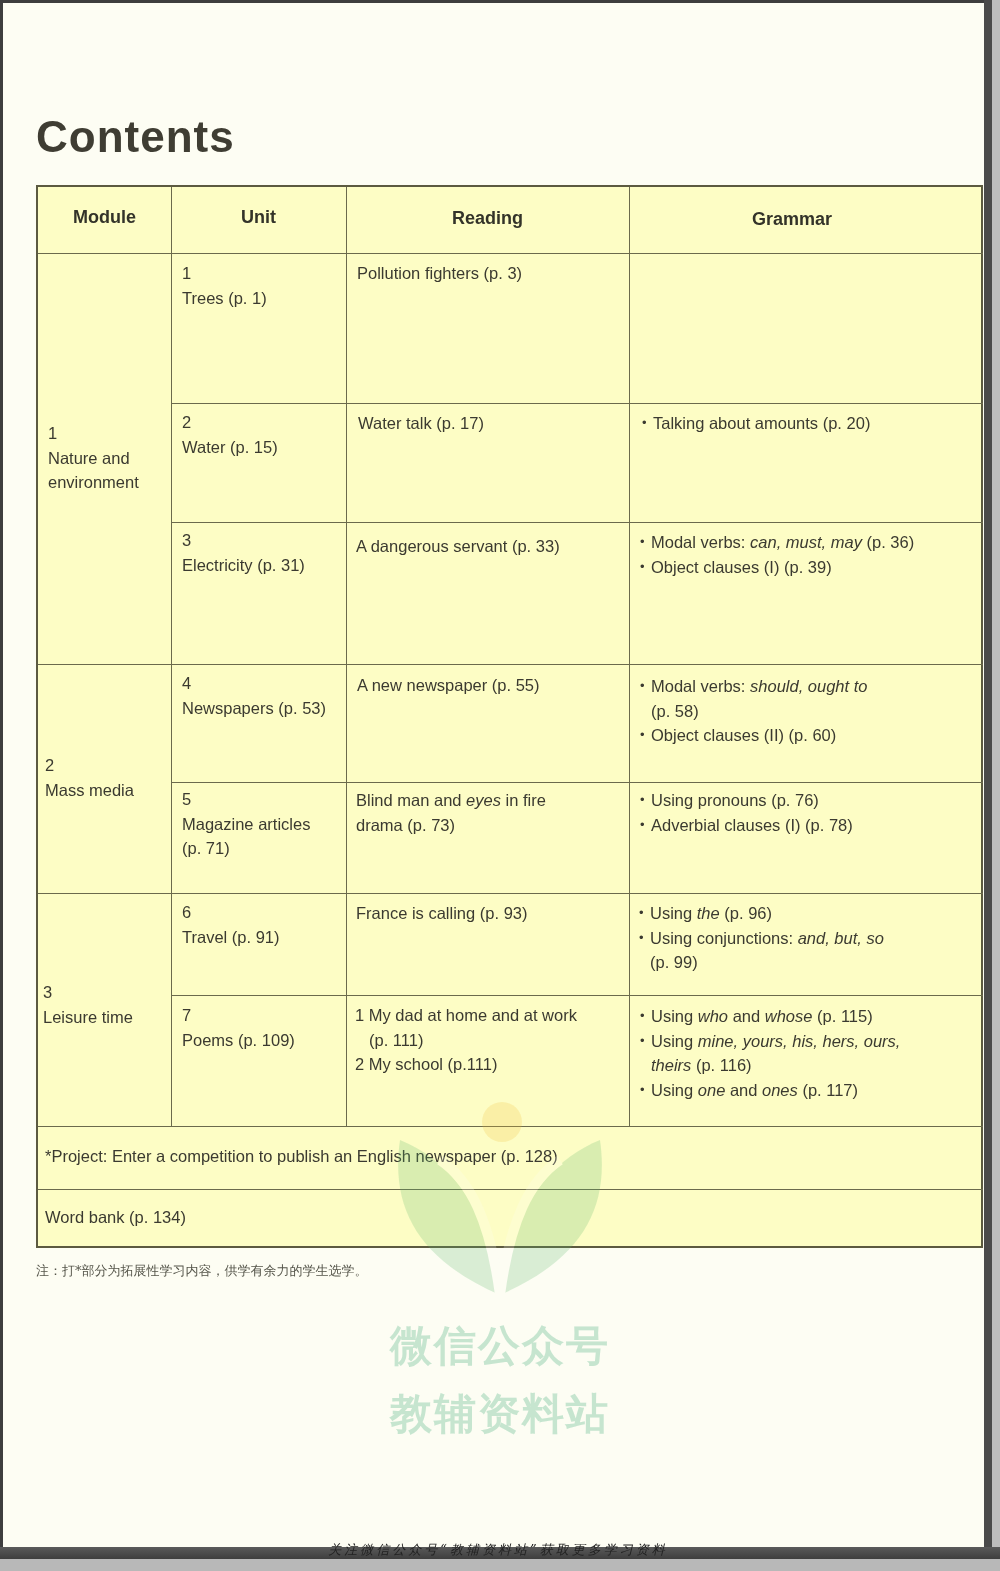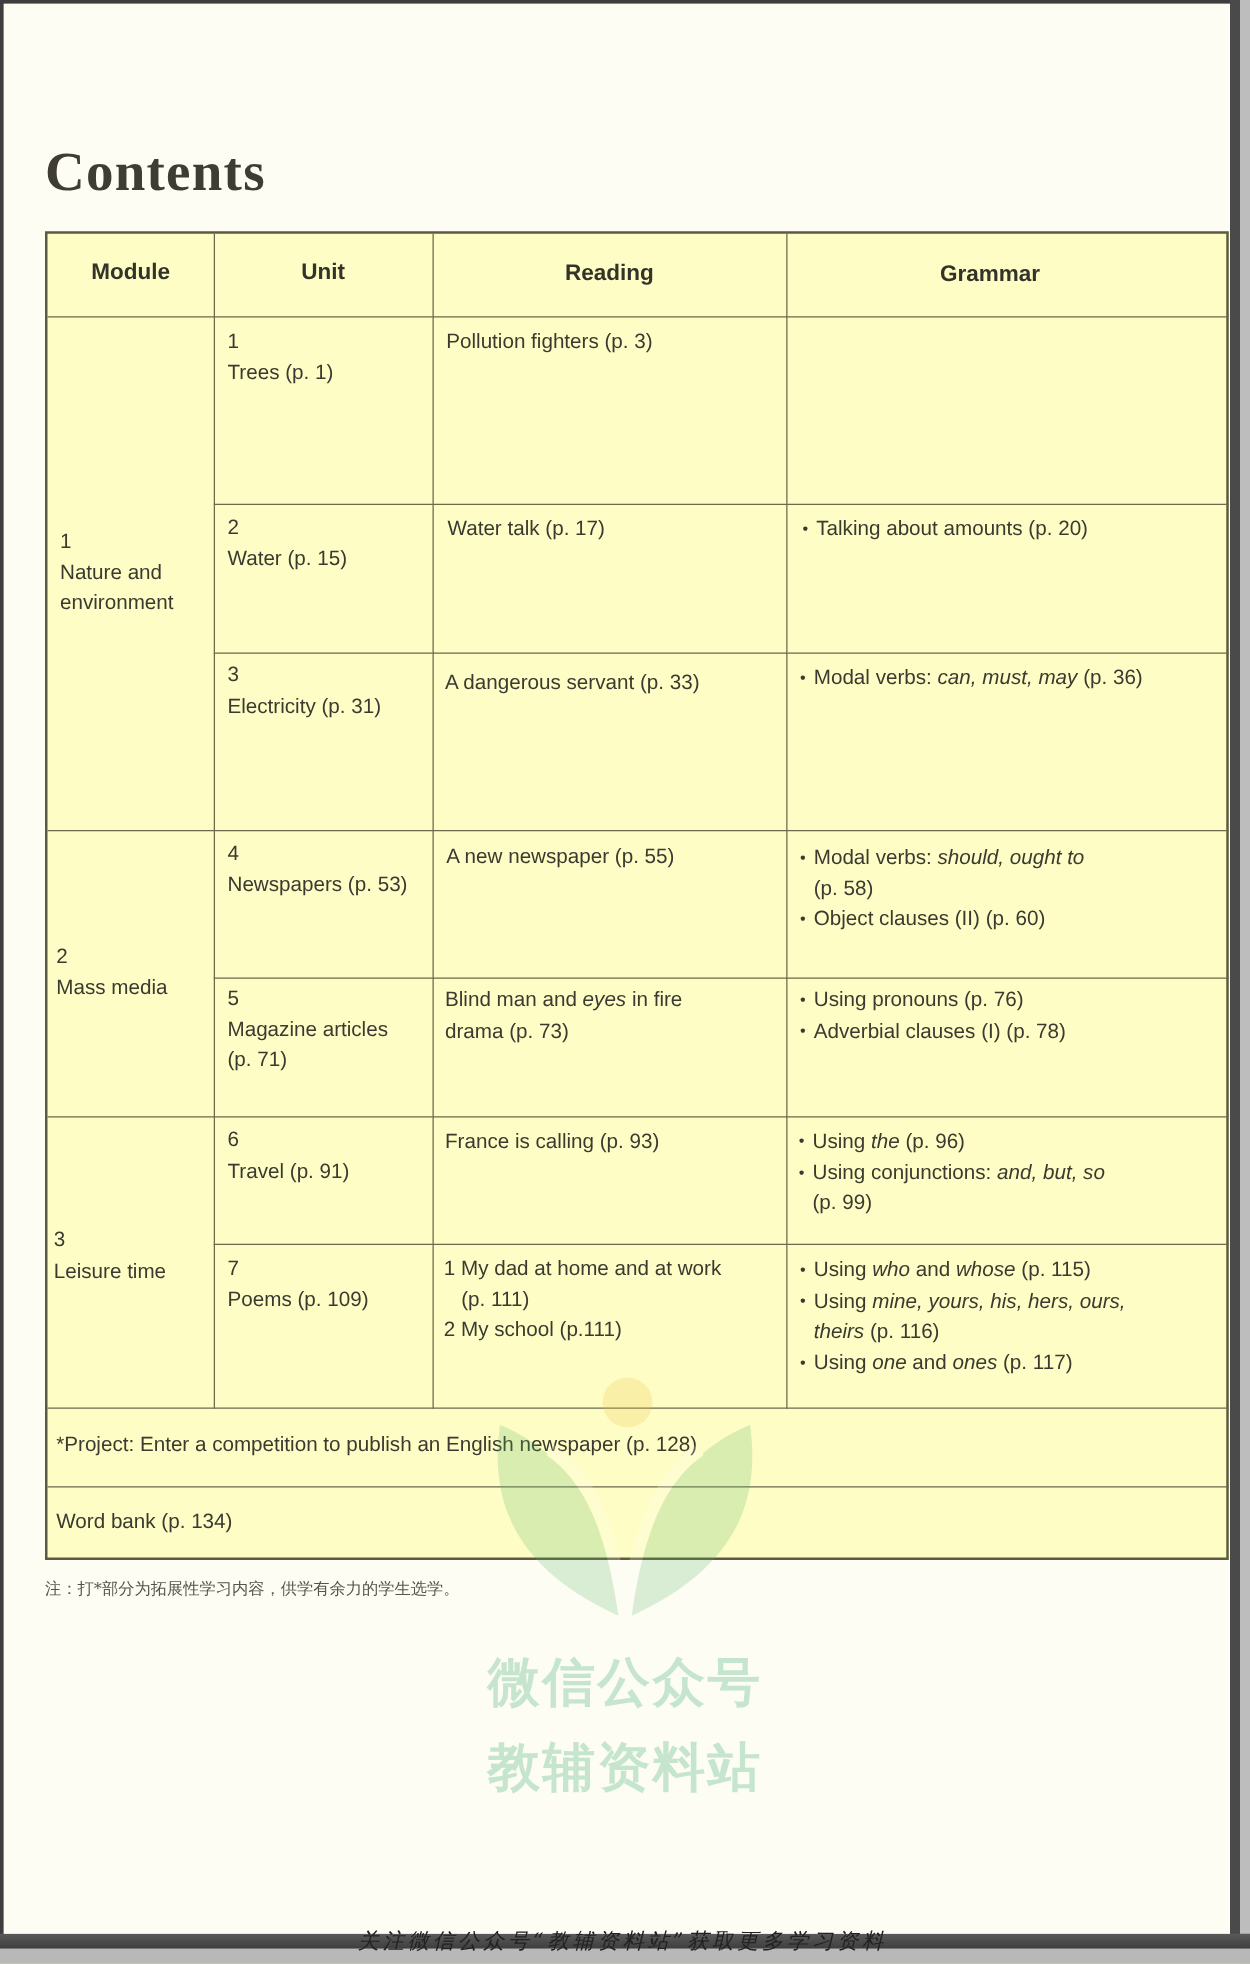--- a/index.html
+++ b/index.html
@@ -15,21 +15,21 @@
     .frame-right { position: absolute; left: 984px; top: 0; width: 8px; height: 1550px; background: #4a4a4a; }
     .frame-right2 { position: absolute; left: 992px; top: 0; width: 8px; height: 1571px; background: #bdbdbd; }
     .frame-bottom { position: absolute; left: 0; top: 1547px; width: 1000px; height: 12px; background: linear-gradient(#5a5a5a, #3e3e3e); }
     .frame-bottom2 { position: absolute; left: 0; top: 1559px; width: 1000px; height: 12px; background: #b8b8b8; }
     .page {
       position: absolute; left: 3px; top: 3px; width: 981px; height: 1544px;
       background: #fdfdf3;
     }
     .title {
       position: absolute; left: 36px; top: 112px;
-      font-family: Liberation Serif, serif; font-size: 44px; font-weight: bold;
+      font-family: Liberation Sans, sans-serif; font-size: 44px; font-weight: bold;
       color: #3f3d33; letter-spacing: 1px; text-align: center;
     }
     .toc {
       position: absolute; left: 36px; top: 185px; width: 947px; height: 1063px;
       background: #fdfdc5; border: 2px solid #5c5a40; box-sizing: border-box;
     }
     .hline { position: absolute; height: 0; border-top: 1.5px solid #6b6a4c; }
     .vline { position: absolute; width: 0; border-left: 1.5px solid #6b6a4c; }
     .cell { position: absolute; font-size: 16.5px; line-height: 24.5px; color: #3b3a30; }
     .hdr { position: absolute; font-size: 18px; font-weight: bold; color: #333329; text-align: center; }
@@ -43,21 +43,21 @@
     }
     
     .wm-leaf { position: absolute; opacity: 0.22; }
     .wm-text {
       position: absolute; left: 380px; width: 240px; text-align: center;
       font-family: Liberation Sans, sans-serif; font-weight: bold; font-size: 42px;
       color: #c6e5cf; letter-spacing: 2px;
     }
     .footer-text {
       position: absolute; left: 248px; top: 1541px; width: 500px; text-align: center;
-      font-family: "DejaVu Serif", serif; font-size: 17px; color: #222; letter-spacing: 3px;
+      font-family: "DejaVu Serif", serif; font-size: 13px; color: #222; letter-spacing: 3px;
       font-style: italic; z-index: 5;
     }
   </style>
 </head>
 <body>
 
 <div class="frame-top"></div>
 <div class="frame-left"></div>
 <div class="frame-right"></div>
 <div class="frame-right2"></div>
@@ -138,20 +138,21 @@
 
   <div class="cell" style="left:144px; top:341px;">
     <div>3</div>
     <div>Electricity (p. 31)</div>
   </div>
   <div class="cell" style="left:318px; top:347px;">
     <div>A dangerous servant (p. 33)</div>
   </div>
   <div class="cell" style="left:602px; top:343px;">
     <div class="g-item"><span>Modal verbs: </span><em>can, must, may</em><span> (p. 36)</span></div>
+    <div class="g-item"><span>Object clauses (I) (p. 39)</span></div>
   </div>
 
   <div class="cell" style="left:144px; top:484px;">
     <div>4</div>
     <div>Newspapers (p. 53)</div>
   </div>
   <div class="cell" style="left:319px; top:486px;">
     <div>A new newspaper (p. 55)</div>
   </div>
   <div class="cell" style="left:602px; top:487px;">

